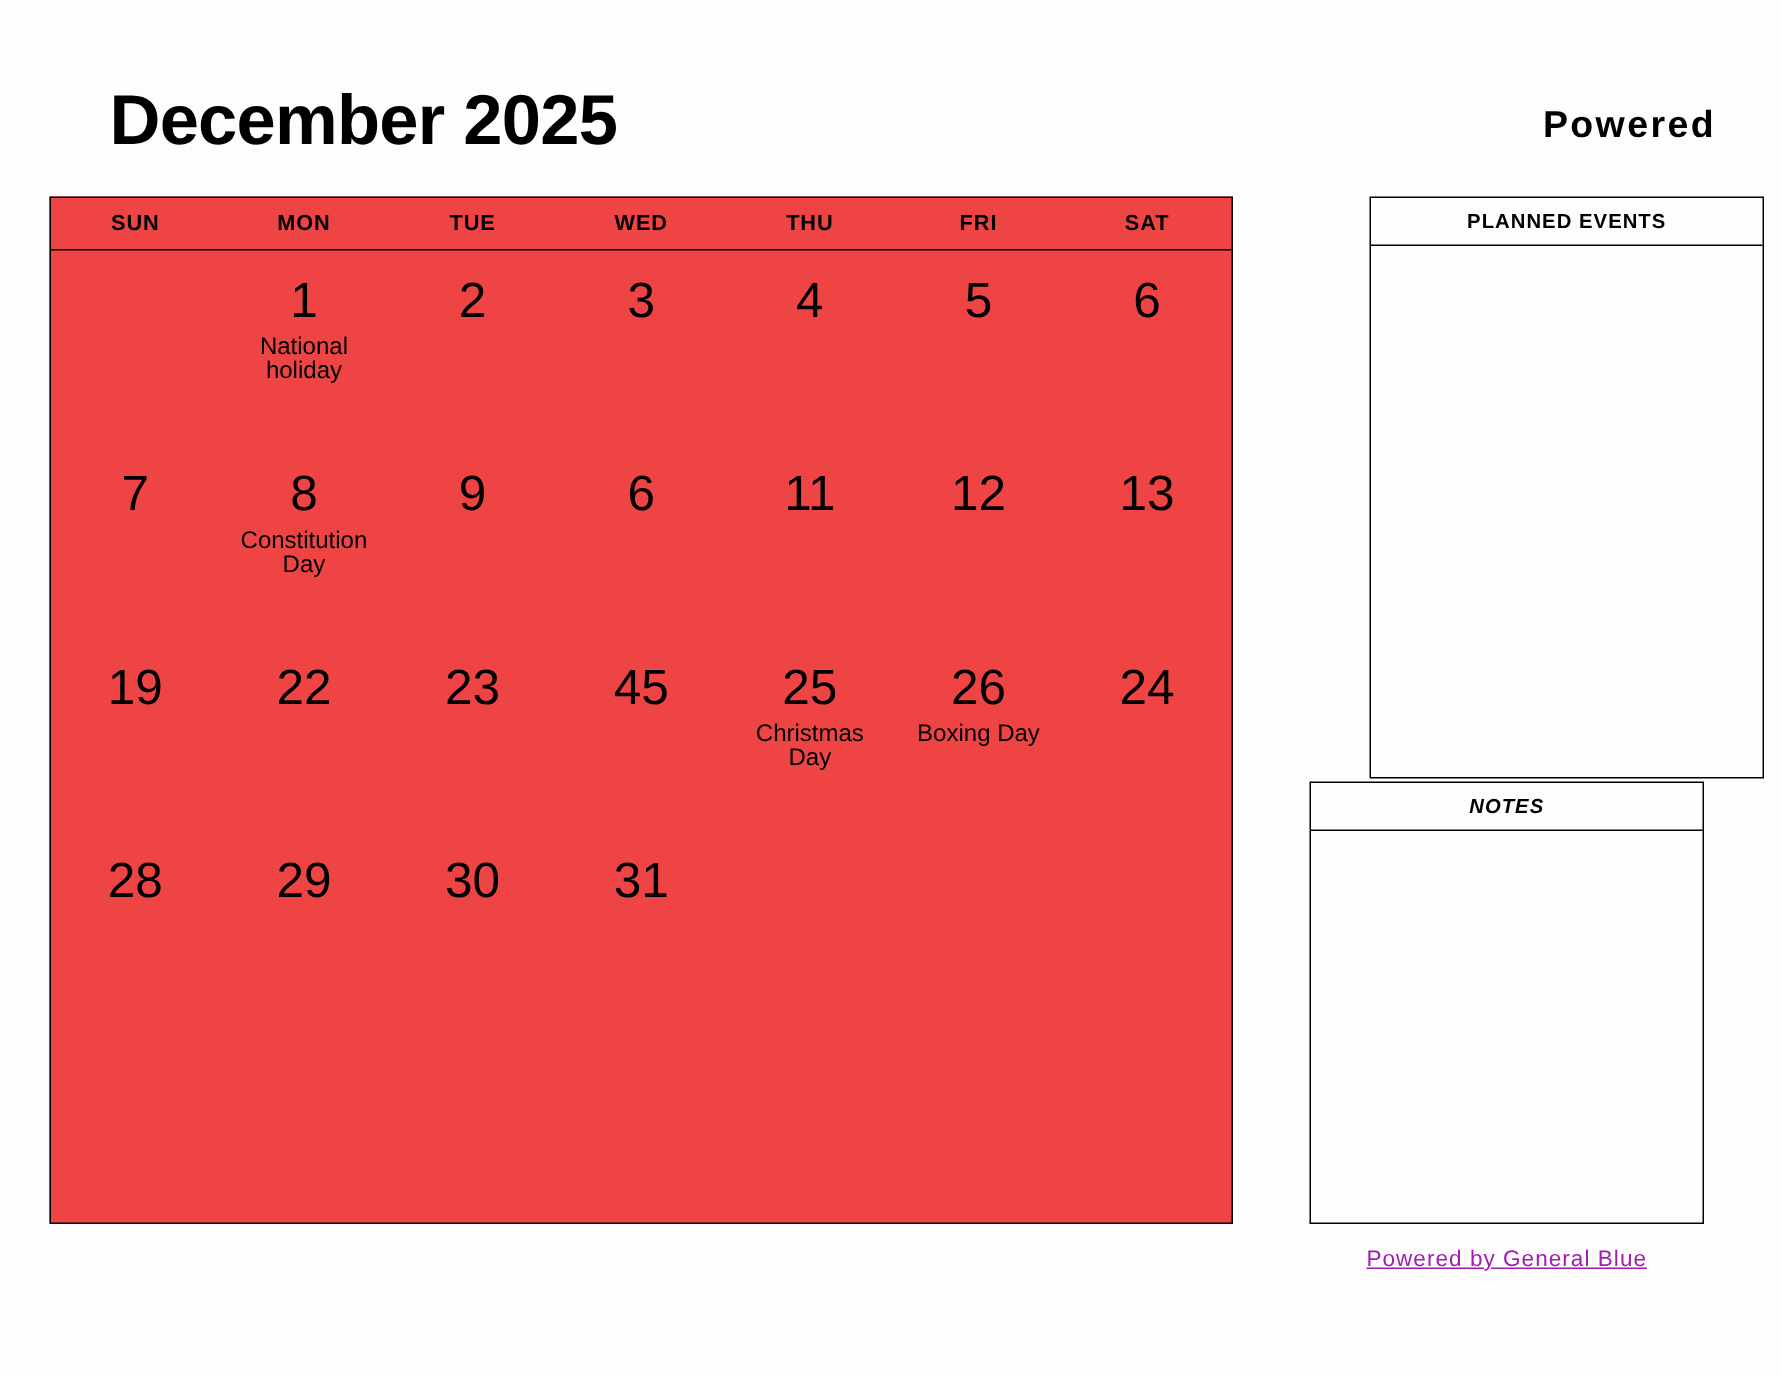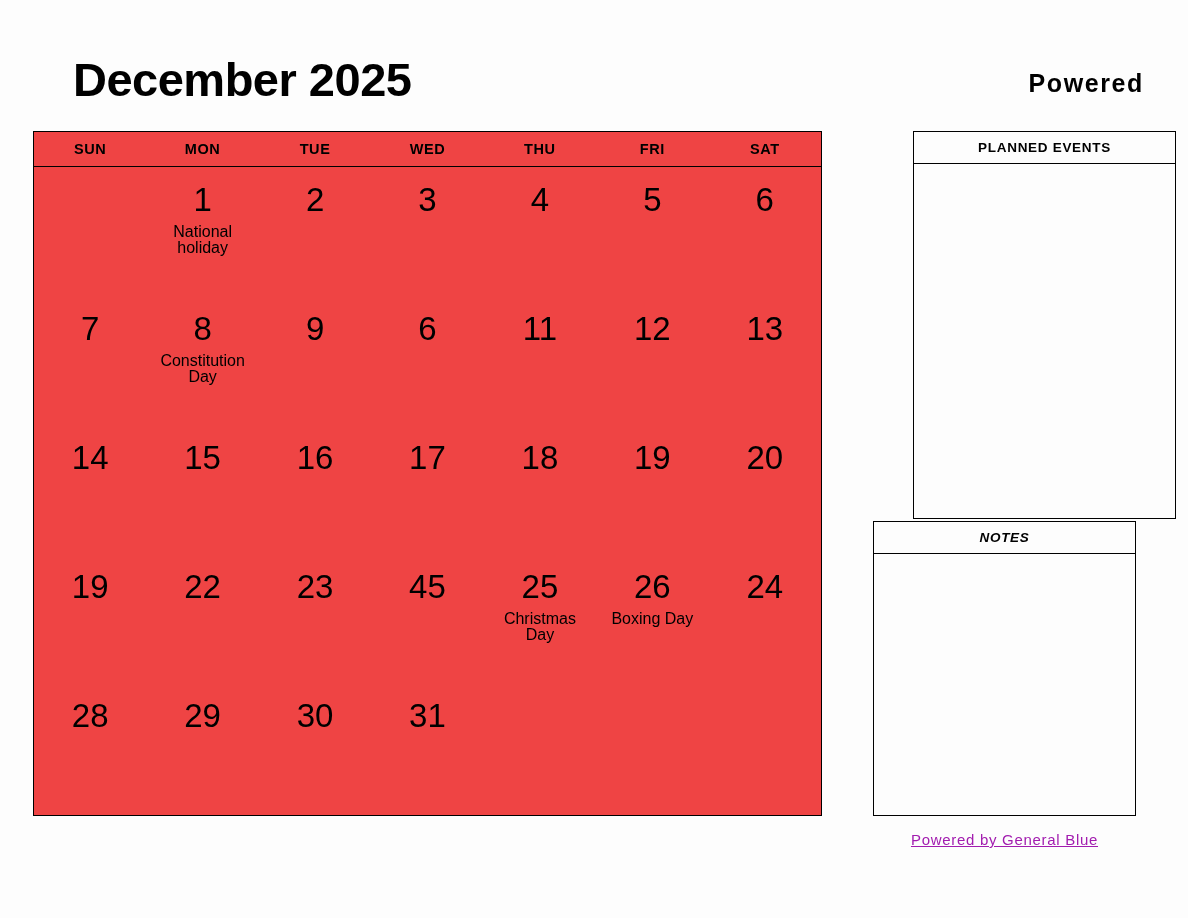--- a/index.html
+++ b/index.html
@@ -226,43 +226,20 @@
           </div>
           <div class="day">
             <span class="day-num">12</span>
           </div>
           <div class="day">
             <span class="day-num">13</span>
           </div>
         </div>
         <div class="week">
           <div class="day">
-            <span class="day-num">14</span>
-          </div>
-          <div class="day">
-            <span class="day-num">15</span>
-          </div>
-          <div class="day">
-            <span class="day-num">16</span>
-          </div>
-          <div class="day">
-            <span class="day-num">17</span>
-          </div>
-          <div class="day">
-            <span class="day-num">18</span>
-          </div>
-          <div class="day">
-            <span class="day-num">19</span>
-          </div>
-          <div class="day">
-            <span class="day-num">20</span>
-          </div>
-        </div>
-        <div class="week">
-          <div class="day">
             <span class="day-num">19</span>
           </div>
           <div class="day">
             <span class="day-num">22</span>
           </div>
           <div class="day">
             <span class="day-num">23</span>
           </div>
           <div class="day">
             <span class="day-num">45</span>

